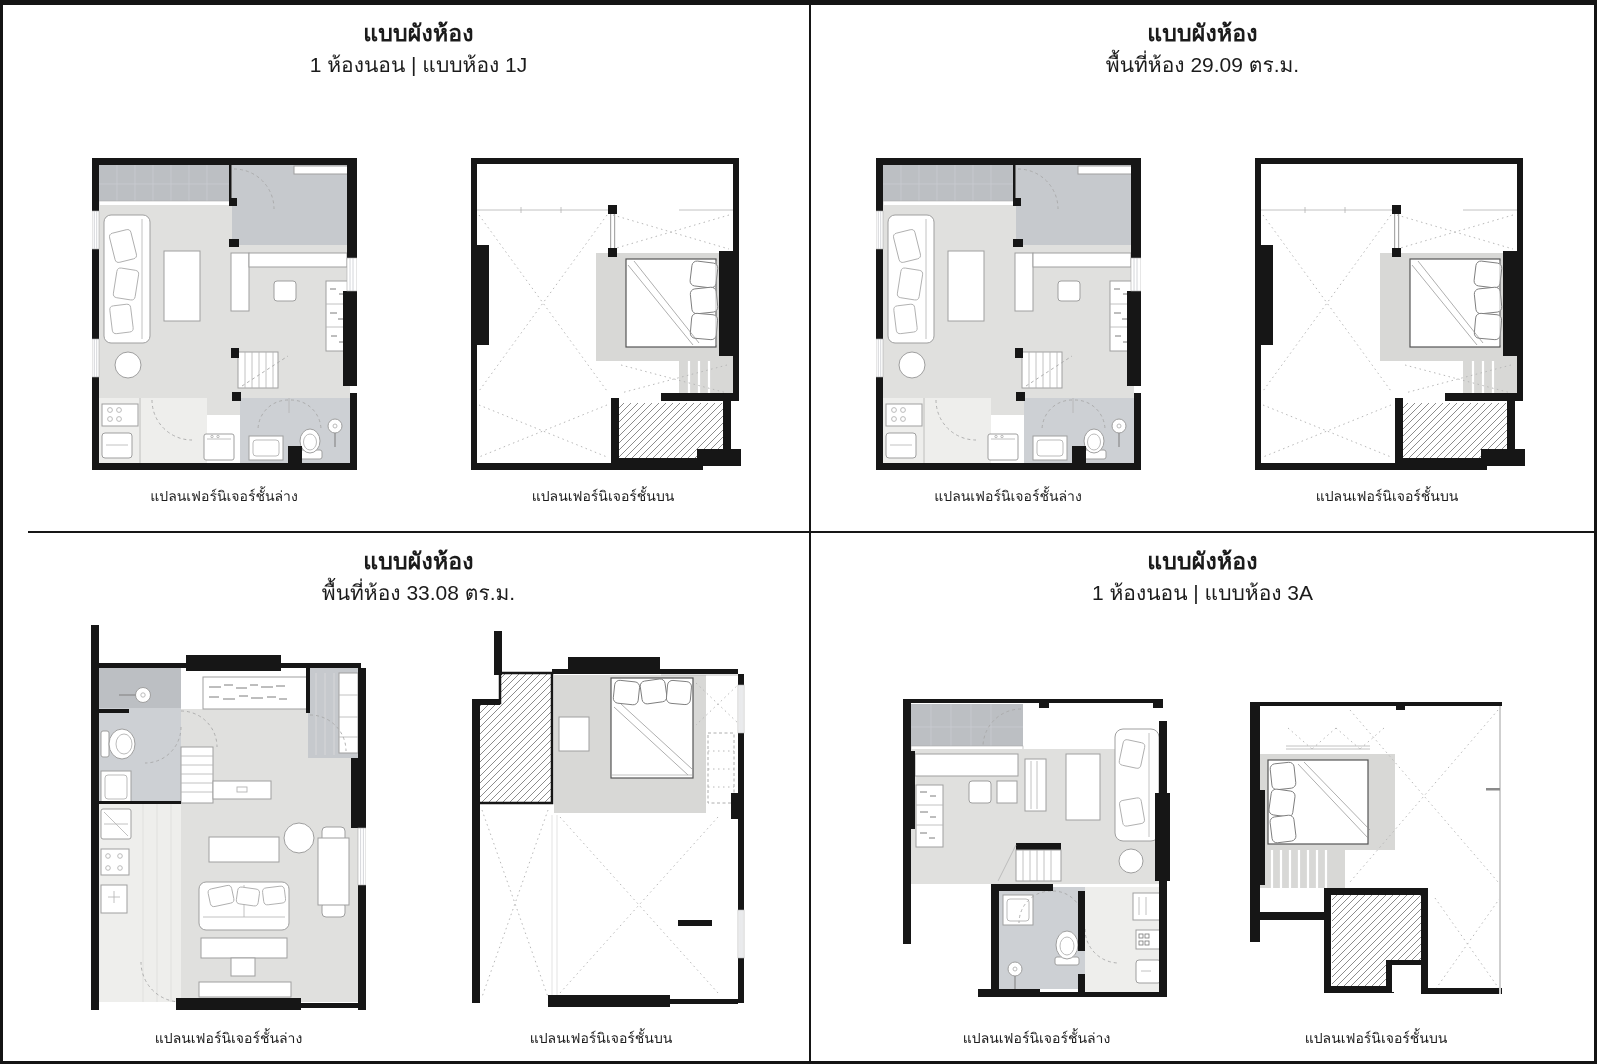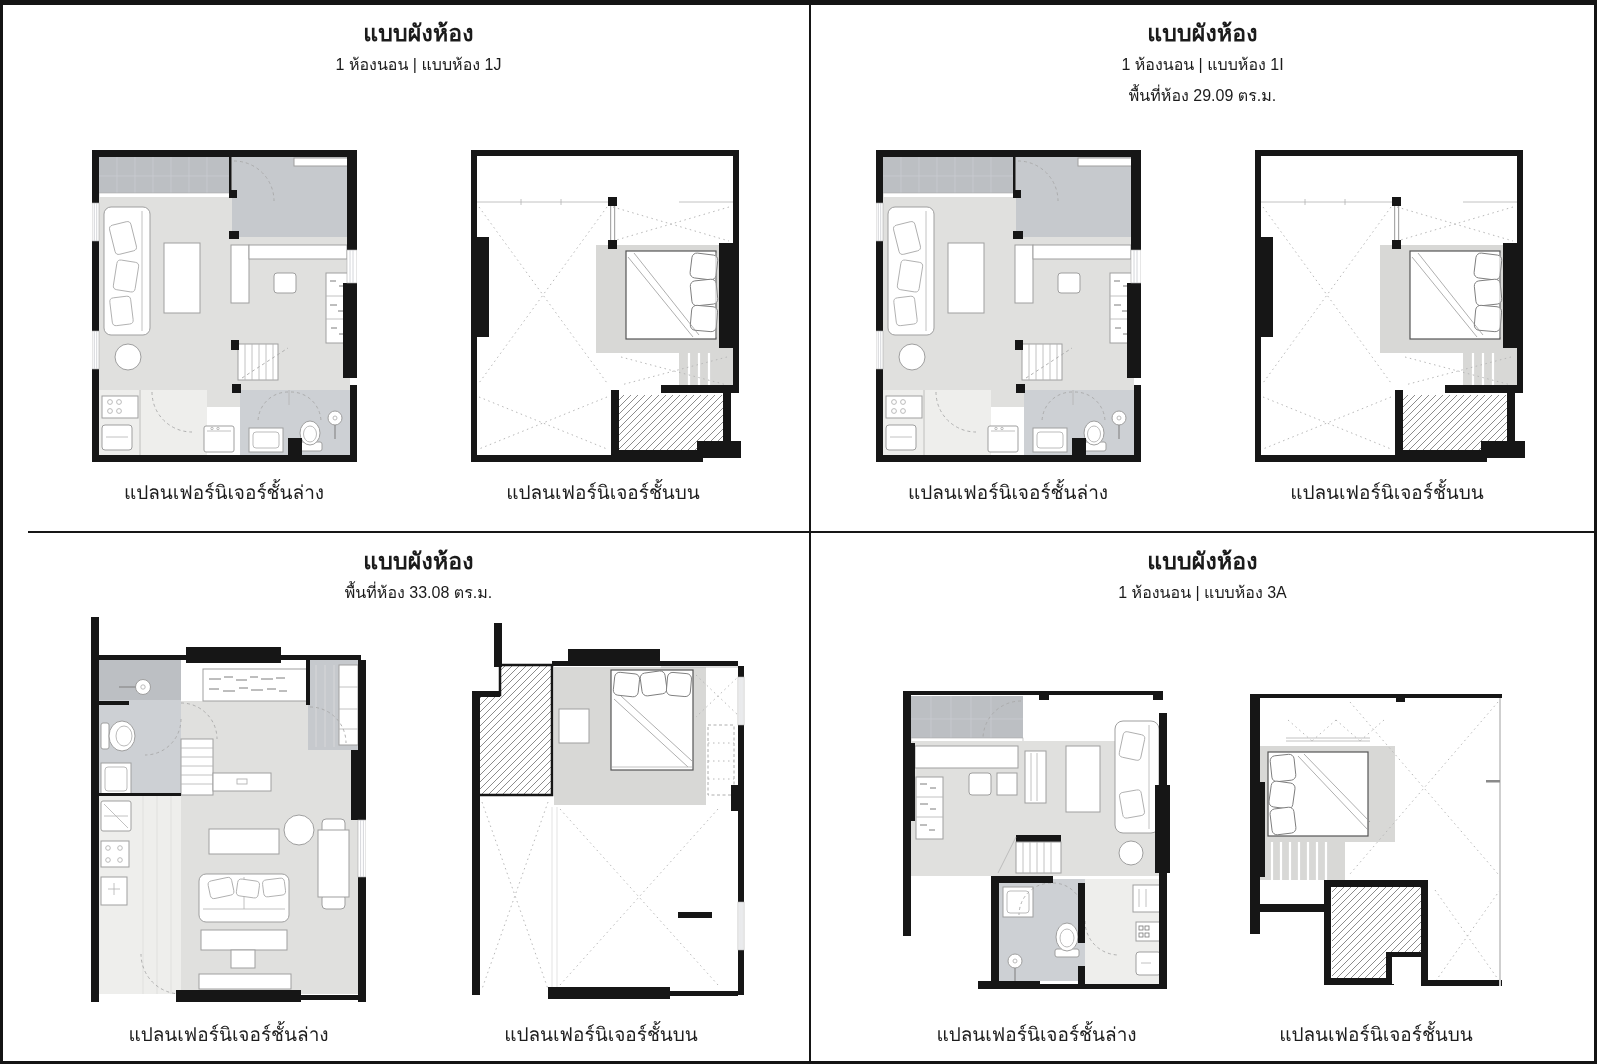--- a/index.html
+++ b/index.html
@@ -8,27 +8,27 @@
   .page{box-sizing:border-box;width:1597px;height:1064px;
         border-top:5px solid #141414;border-left:3px solid #141414;
         border-right:3px solid #141414;border-bottom:3px solid #141414;
         display:grid;grid-template-columns:1fr 1fr;grid-template-rows:1fr 1fr;padding-left:25px;}
   .quad{box-sizing:border-box;display:flex;flex-direction:column;overflow:hidden;}
   .q-tl{border-right:2px solid #161616;border-bottom:2px solid #161616;}
   .q-tr{border-bottom:2px solid #161616;}
   .q-bl{border-right:2px solid #161616;}
   .q-head{text-align:center;padding-top:13px;line-height:31px;}
   .q-title{font-size:23px;font-weight:700;letter-spacing:.2px;}
-  .q-sub,.q-area{font-size:16px;}
+  .q-sub,.q-area{font-size:21px;}
   .plans{flex:1;display:flex;align-items:flex-end;justify-content:center;}
   .q-tl .plans,.q-tr .plans{gap:104px;padding-bottom:24px;}
   .q-bl .plans{gap:90px;padding-bottom:12px;}
   .q-br .plans{gap:80px;padding-bottom:12px;}
   figure{margin:0;display:flex;flex-direction:column;align-items:center;}
-  figcaption{font-size:19px;color:#1d1d1d;white-space:nowrap;}
+  figcaption{font-size:14px;color:#1d1d1d;white-space:nowrap;}
   .q-tl figcaption,.q-tr figcaption{margin-top:15px;}
   .q-bl figcaption{margin-top:17px;}
   .q-br figcaption{margin-top:30px;}
   svg.plan{display:block;}
   
   .wall{fill:#161616;stroke:none}
   .floor{fill:#e0e0de}
   .bal{fill:#bcbfc3}
   .entry{fill:#c6c9cd}
   .bath{fill:#cdd0d4}
@@ -492,21 +492,20 @@
             <use href="#plan-a-upper"></use>
           </svg>
         <figcaption>แปลนเฟอร์นิเจอร์ชั้นบน</figcaption>
       </figure>
     </div>
   </section>
 
   <section class="quad q-tr">
     <header class="q-head">
       <div class="q-title">แบบผังห้อง</div>
-      <div class="q-sub">1 ห้องนอน | แบบห้อง 1I</div>
       <div class="q-area">พื้นที่ห้อง 29.09 ตร.ม.</div>
     </header>
     <div class="plans">
       <figure>
         <svg class="plan" width="265" height="317">
             <use href="#plan-a-lower"></use>
           </svg>
         <figcaption>แปลนเฟอร์นิเจอร์ชั้นล่าง</figcaption>
       </figure>
       <figure>

